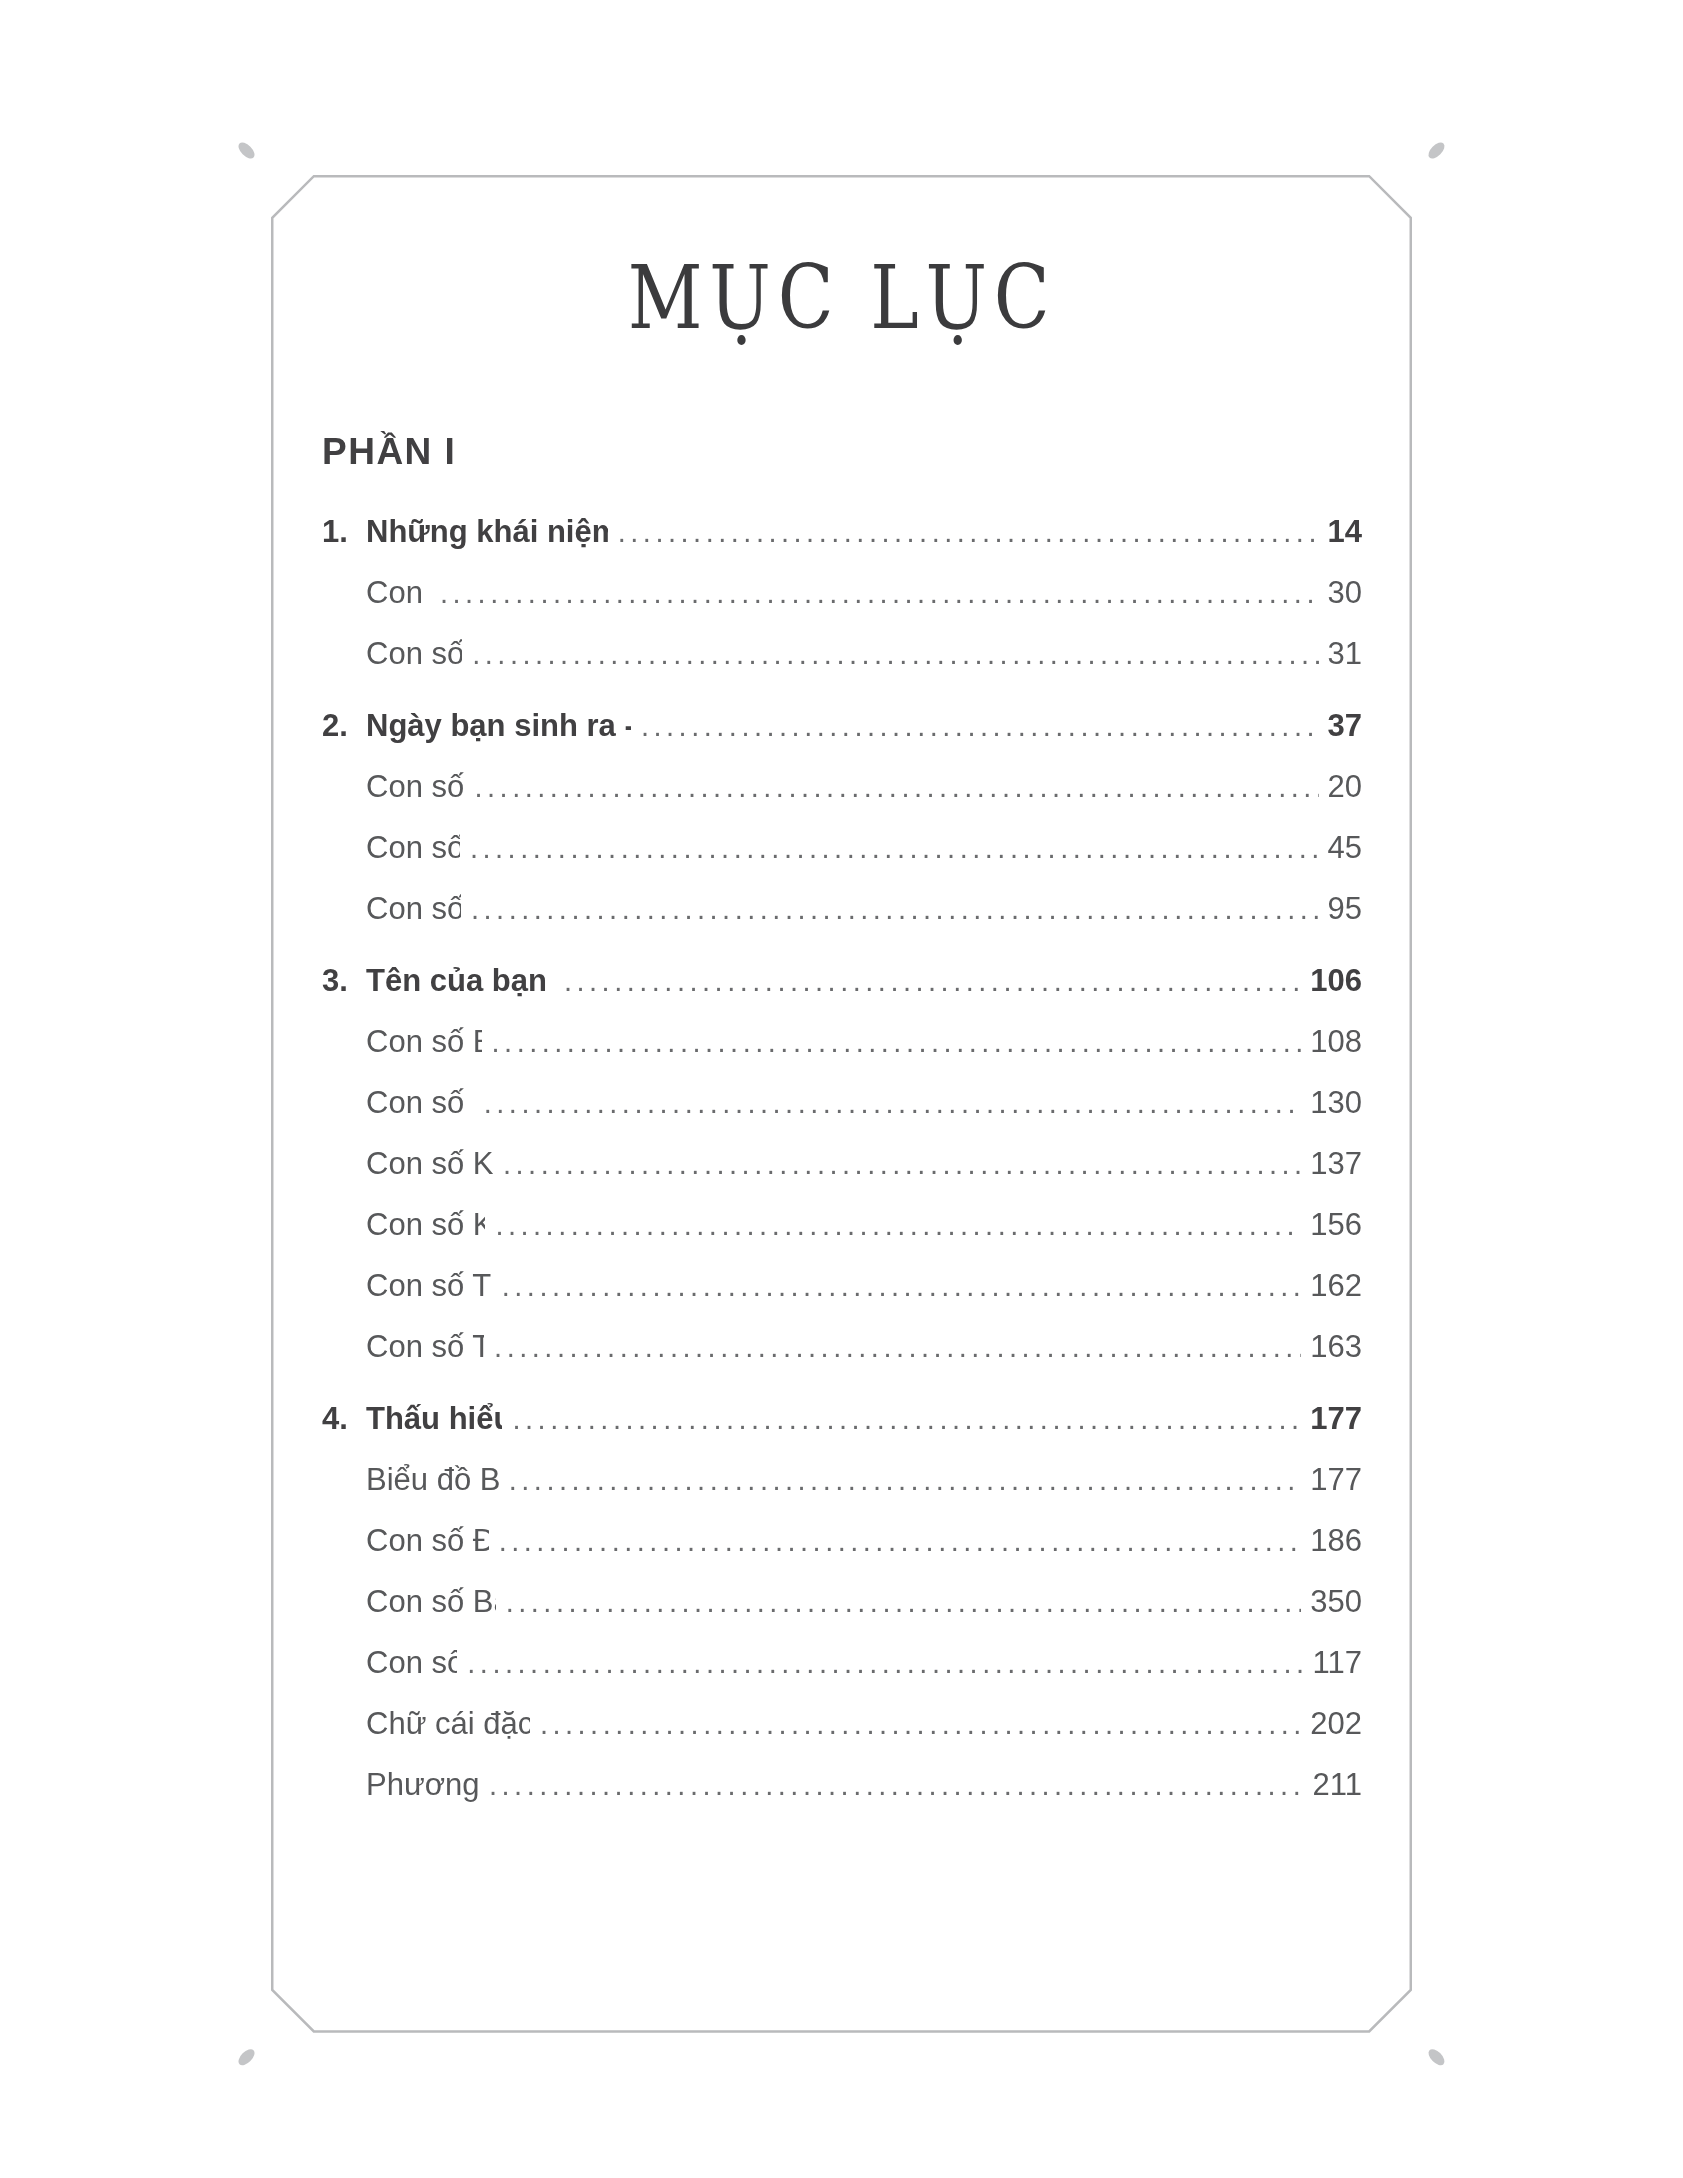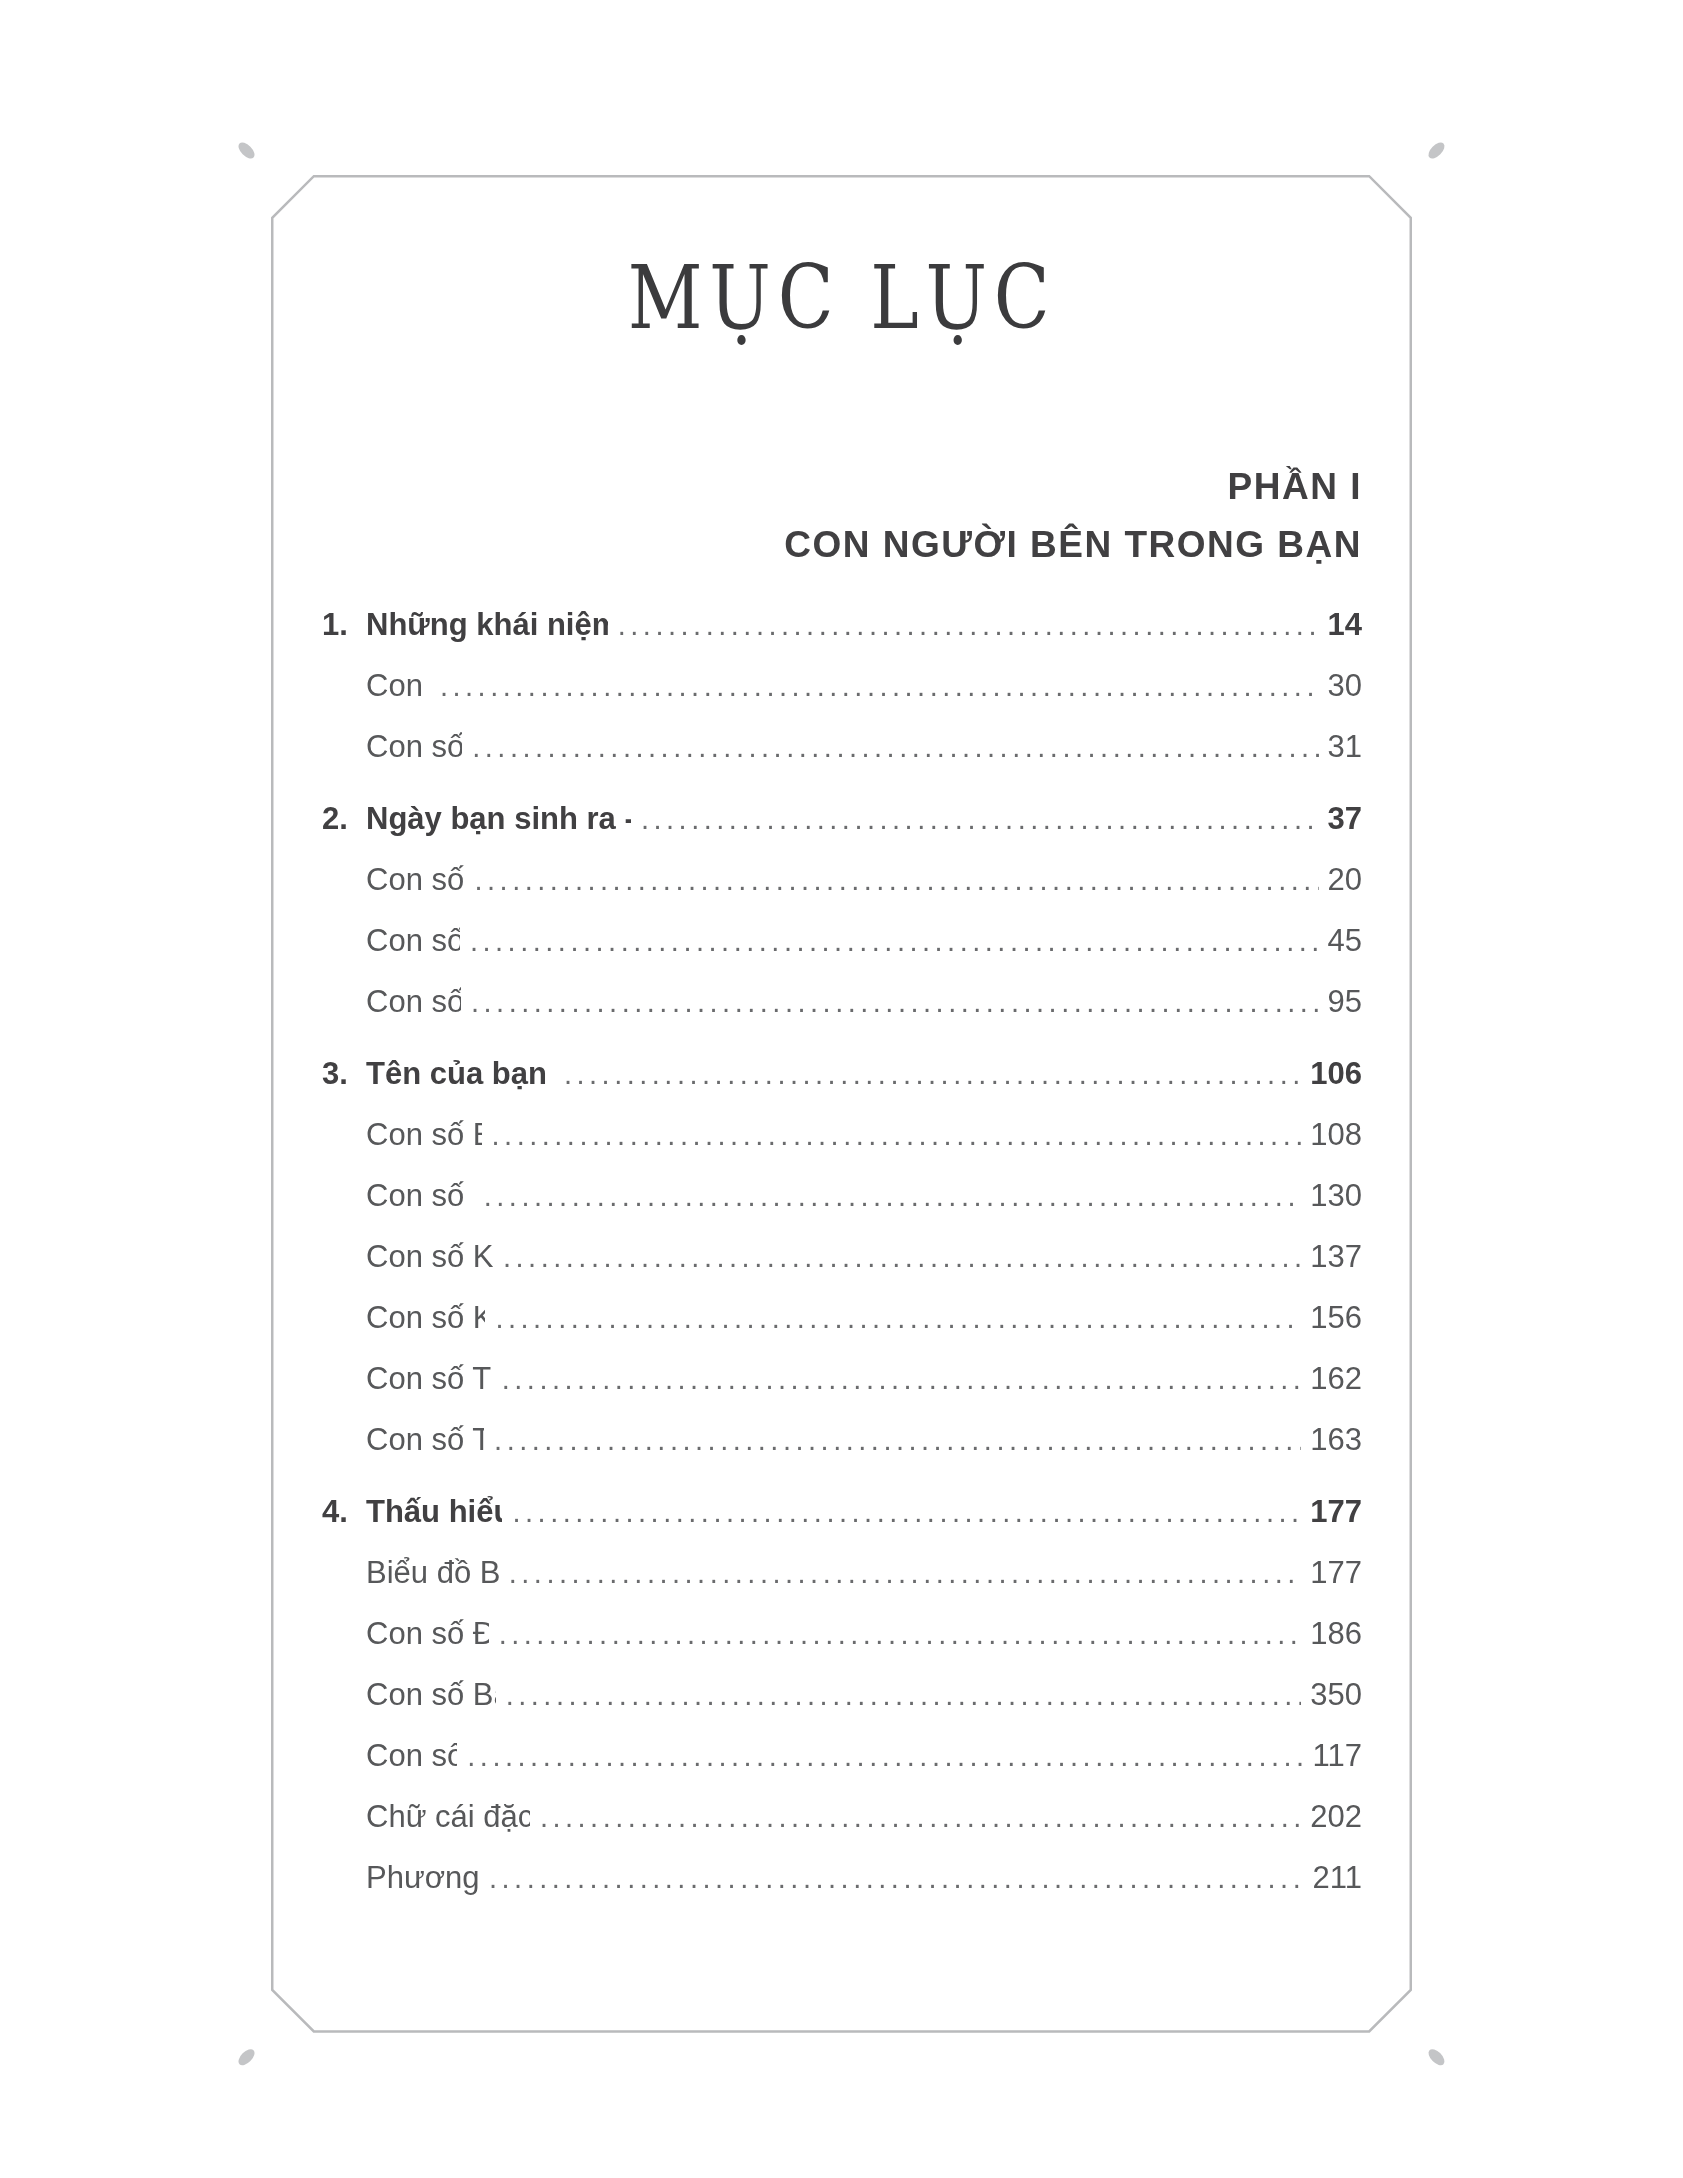--- a/index.html
+++ b/index.html
@@ -32,22 +32,22 @@
     line-height: 1.15;
     font-weight: 400;
     letter-spacing: 8px;
   }
   .book-title .stretch {
     display: inline-block;
     transform: scaleX(0.84);
     transform-origin: center;
   }
   .part-head {
-    margin-top: 110px;
-    text-align: right;
+    margin-top: 75px;
+    text-align: left;
     color: #414042;
     font-weight: bold;
     font-size: 37px;
     line-height: 58px;
     letter-spacing: 1.5px;
   }
   .toc {
     margin-top: 20px;
     font-size: 31px;
     color: #57585a;
@@ -110,21 +110,20 @@
       <ellipse cx="1451" cy="2078" rx="5.5" ry="10" transform="rotate(-45 1451 2078)"></ellipse>
     </g>
   </svg>
 
   <div class="content">
 
     <h1 class="book-title"><span class="stretch">MỤC LỤC</span></h1>
 
     <div class="part-head">
       <div>PHẦN I</div>
-      <div>CON NGƯỜI BÊN TRONG BẠN</div>
     </div>
 
     <div class="toc" id="toc-list">
         <div class="toc-row level-1">
     <span class="toc-num">1.</span>
     <span class="toc-label">Những khái niệm cơ bản và lợi ích của Thần số học</span>
     <span class="toc-leader"></span>
     <span class="toc-page">14</span>
   </div>
         <div class="toc-row level-2">

